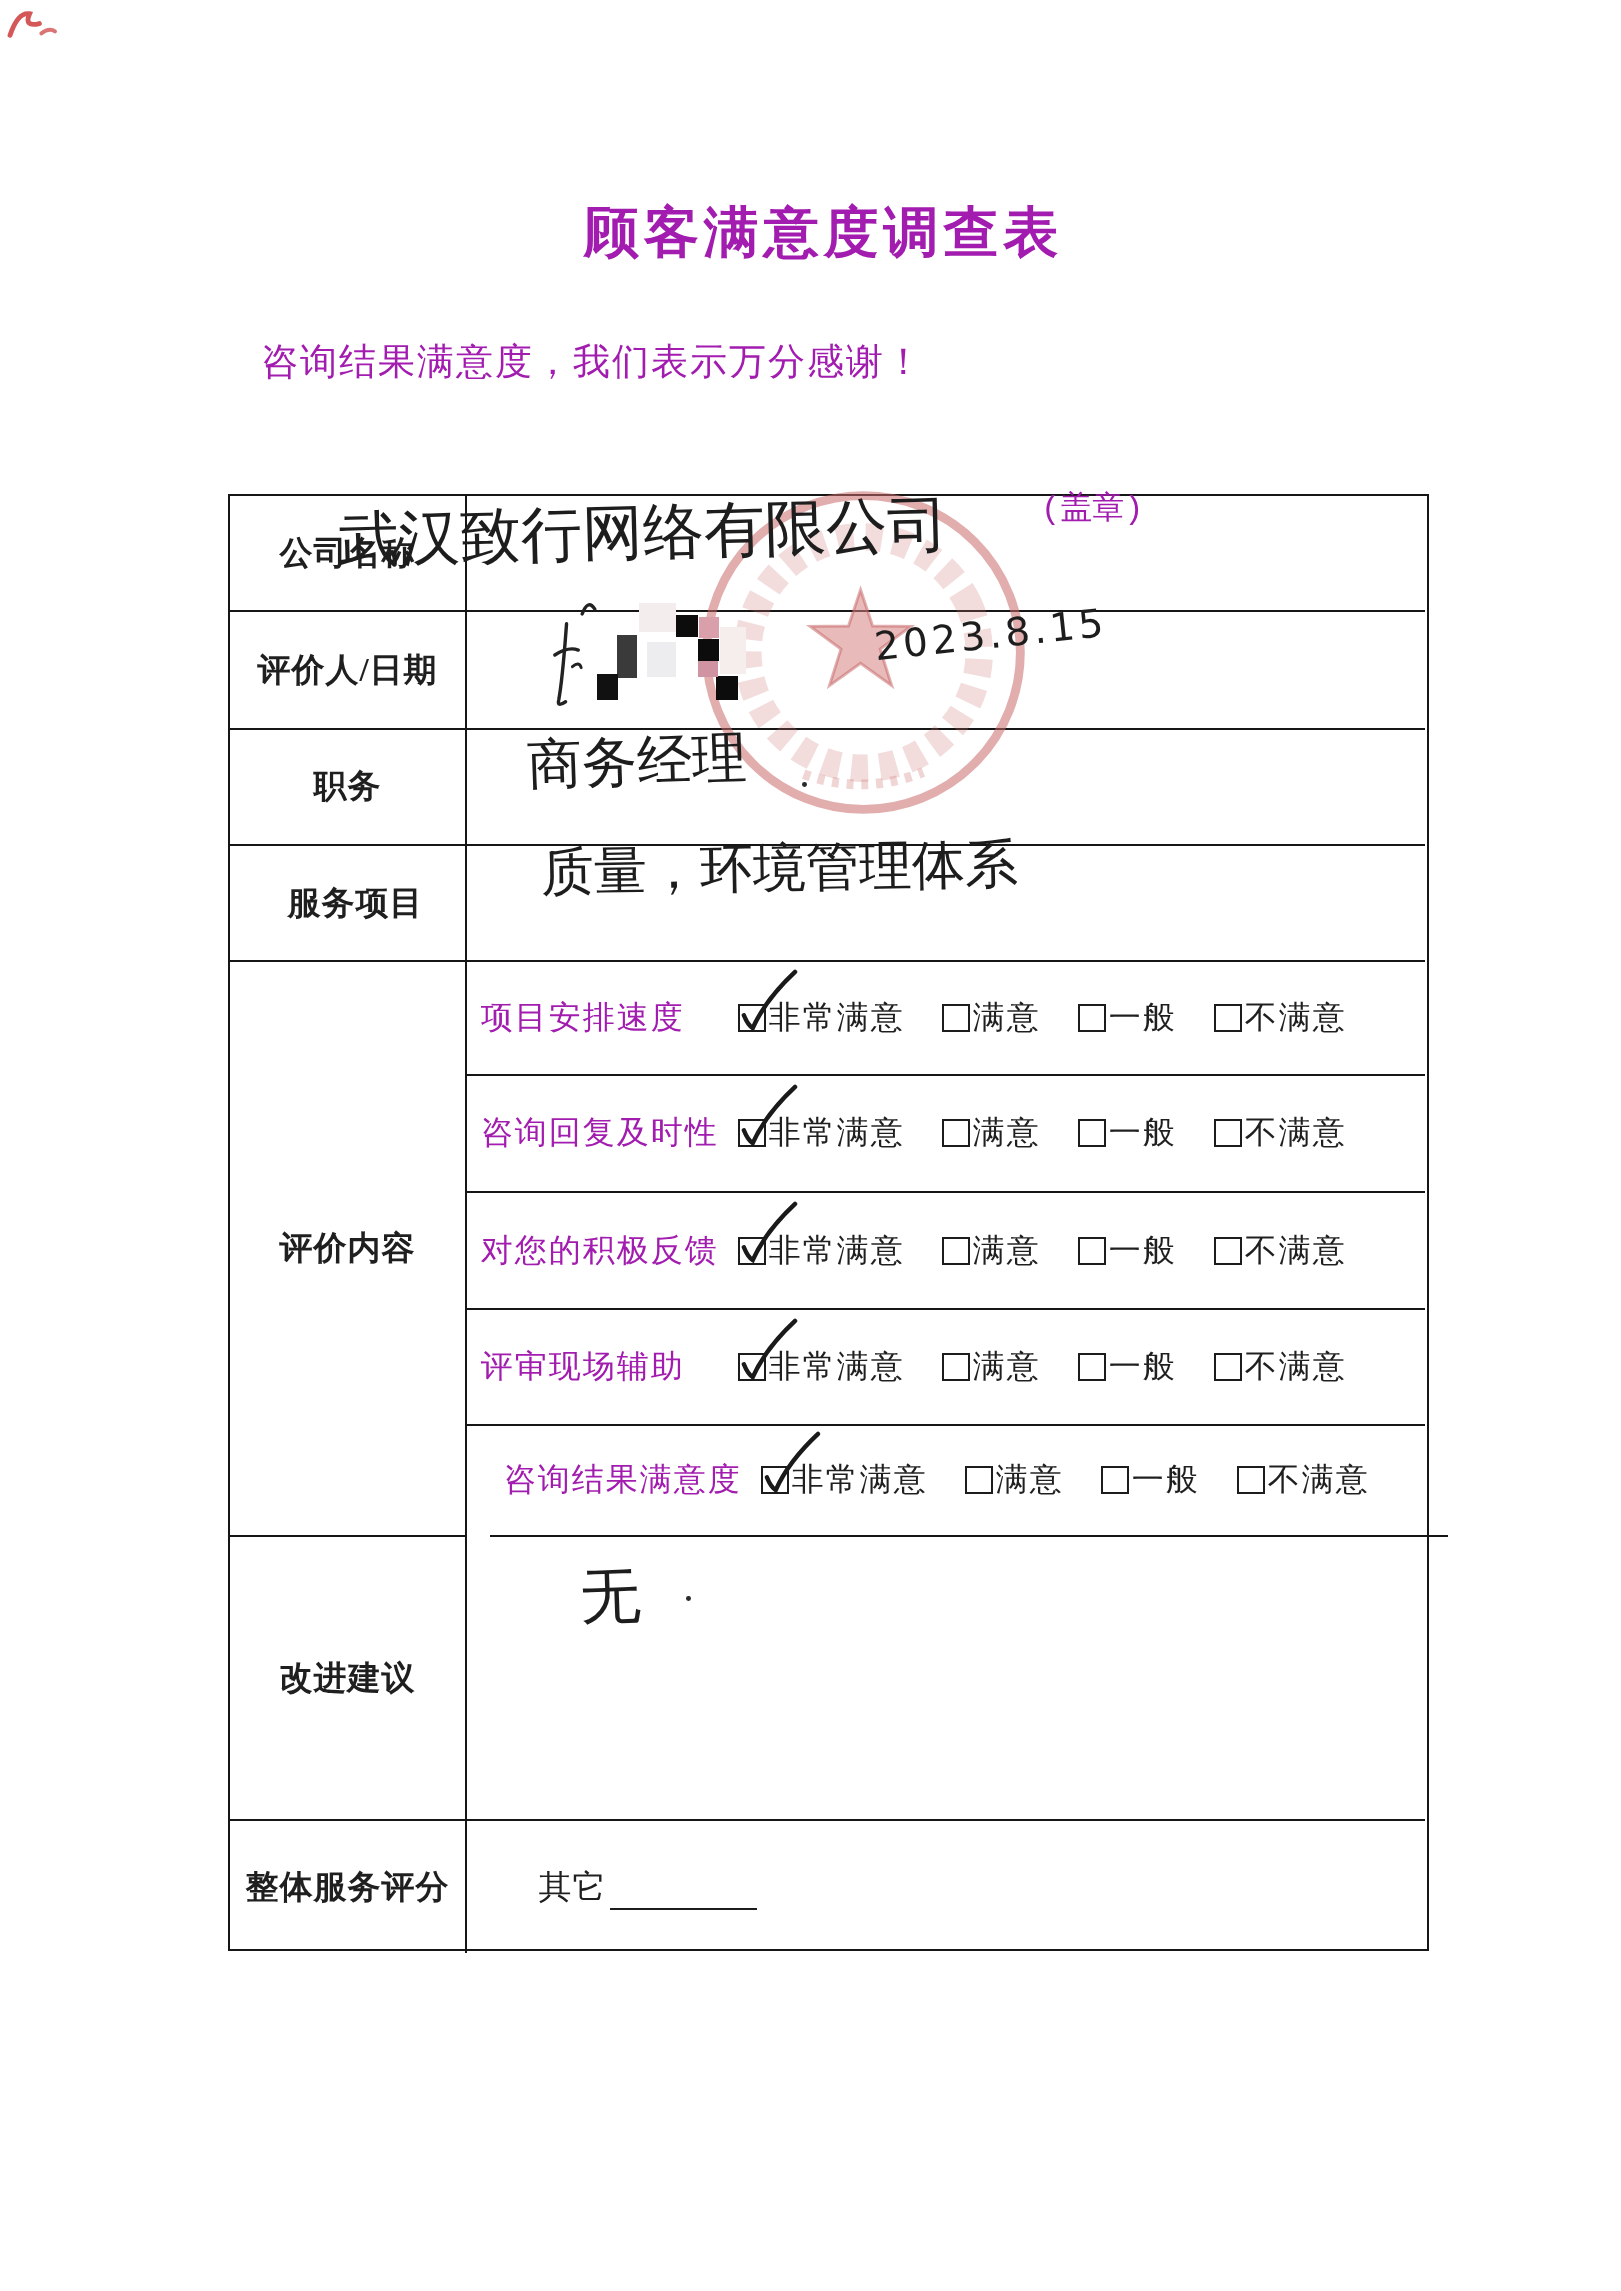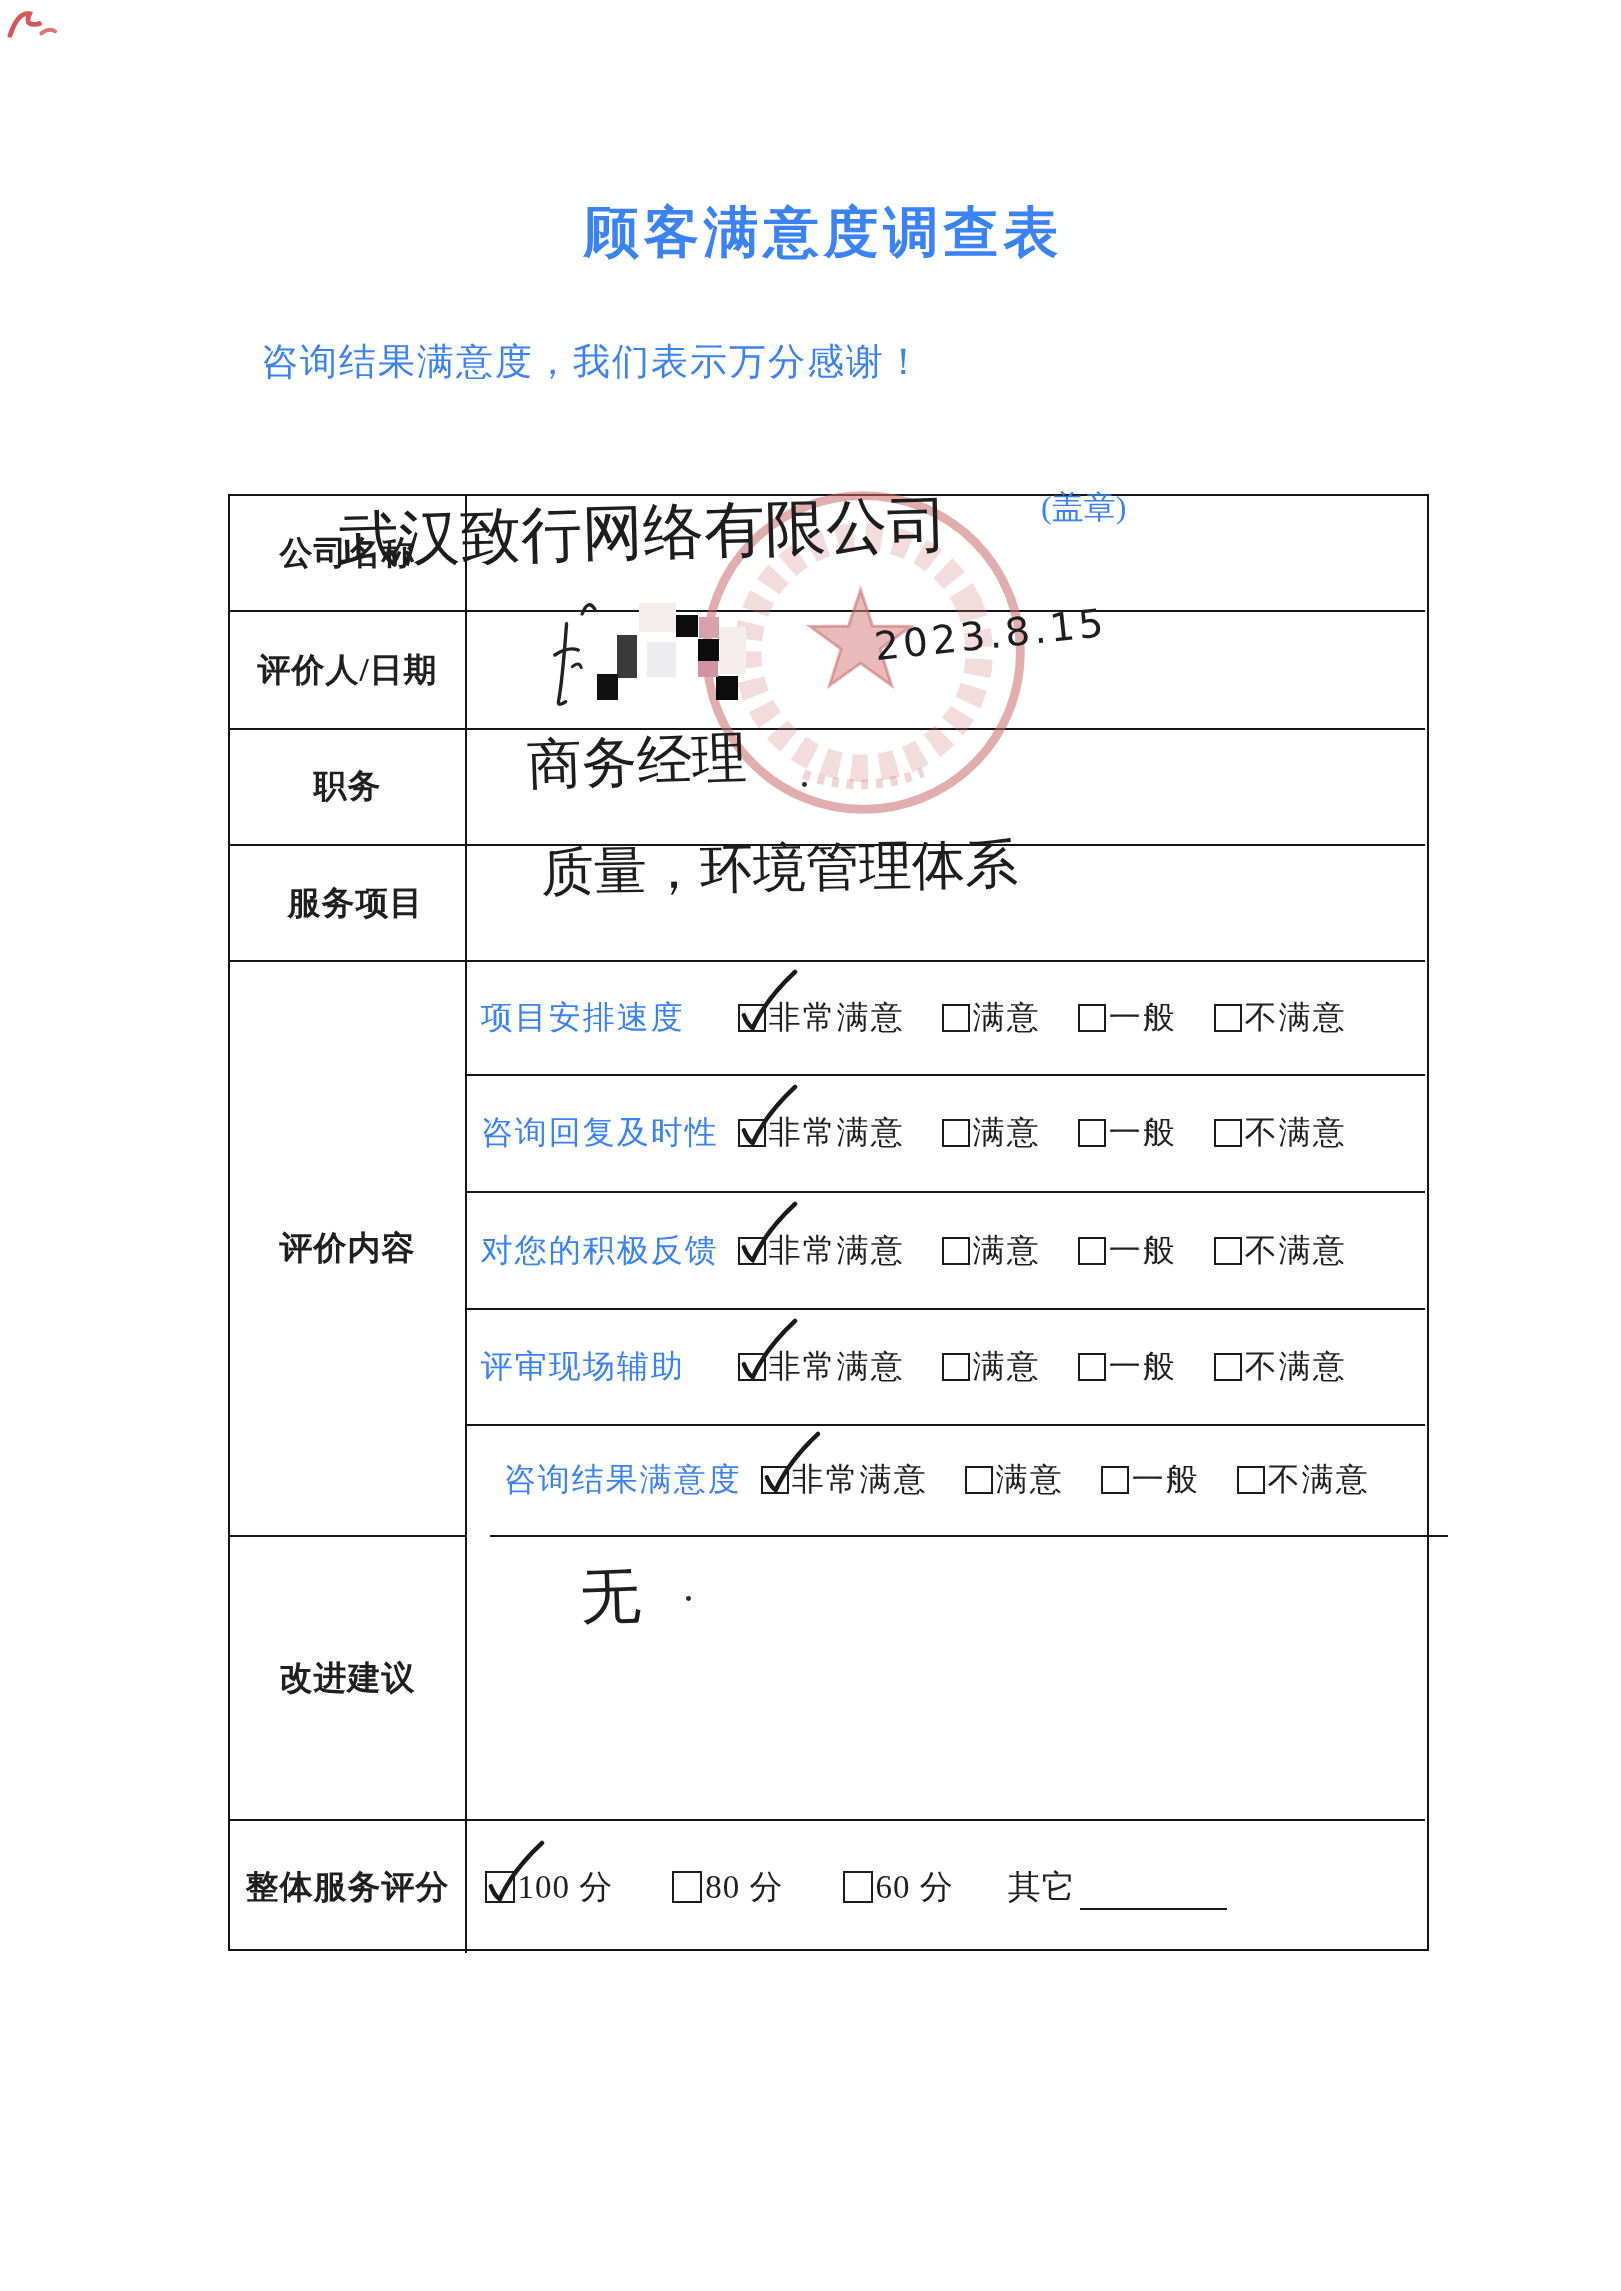--- a/index.html
+++ b/index.html
@@ -1,19 +1,19 @@
 <!DOCTYPE html>
 <html><head>
 <meta charset="utf-8">
 <style>
   html,body{margin:0;padding:0;background:#e9e9e9;}
   #page{position:relative;width:1621px;height:2292px;background:#ffffff;overflow:hidden;
         font-family:"Liberation Serif",serif;color:#1f1f1f;}
   .abs{position:absolute;}
-  .printed{font-family:Liberation Serif, serif;color:#3b82f6;}
+  .printed{font-family:Liberation Mono, monospace;color:#a21caf;}
   .hand{font-family:"DejaVu Sans",sans-serif;color:#1d1d1d;white-space:nowrap;}
 
   
   .title{left:584px;top:196px;font-size:55px;font-weight:700;letter-spacing:4.9px;white-space:nowrap;}
   .intro{left:261px;top:337px;font-size:37px;letter-spacing:2px;white-space:nowrap;}
 
   
   .tbl{left:228px;top:494px;width:1201px;height:1457px;border:2.9px solid #161616;box-sizing:border-box;}
   .cell{position:absolute;box-sizing:border-box;}
   .lab{left:0;width:237px;border-right:2.9px solid #161616;display:flex;align-items:center;justify-content:center;
@@ -201,38 +201,20 @@
         <span class="opt">
             <span class="cb"></span>
             <span>不满意</span>
           </span>
       </span>
     </div>
 
     <div class="cell con bb" style="top:1041px;height:284px;"></div>
 
     <div class="cell con scorerow" style="top:1325px;height:132px;">
-      <span class="scoregap">
-        <span class="opt">
-            <span class="cb" style="width:30px;height:32px;">
-              <svg class="tick" viewBox="0 0 64 72">
-                <path d="M8 50 Q12 60 17 63 Q30 34 60 6" fill="none" stroke="#1a1a1a" stroke-width="4.5" stroke-linecap="round"></path>
-              </svg>
-            </span>
-            <span>100 分</span>
-          </span>
-        <span class="opt">
-            <span class="cb" style="width:30px;height:32px;"></span>
-            <span>80 分</span>
-          </span>
-        <span class="opt">
-            <span class="cb" style="width:30px;height:32px;"></span>
-            <span>60 分</span>
-          </span>
-      </span>
       <span class="other">
         <span>其它</span>
         <span class="blank"></span>
       </span>
     </div>
   </div>
 
   <svg class="abs" style="left:686px;top:480px;" width="355" height="349" viewBox="0 0 362 356">
     <circle cx="181" cy="176" r="160" fill="none" stroke="rgba(201,106,106,0.55)" stroke-width="9"></circle>
     <circle cx="181" cy="176" r="118" fill="none" stroke="rgba(205,115,115,0.25)" stroke-width="28" stroke-dasharray="17 12" transform="rotate(-25 181 176)"></circle>

